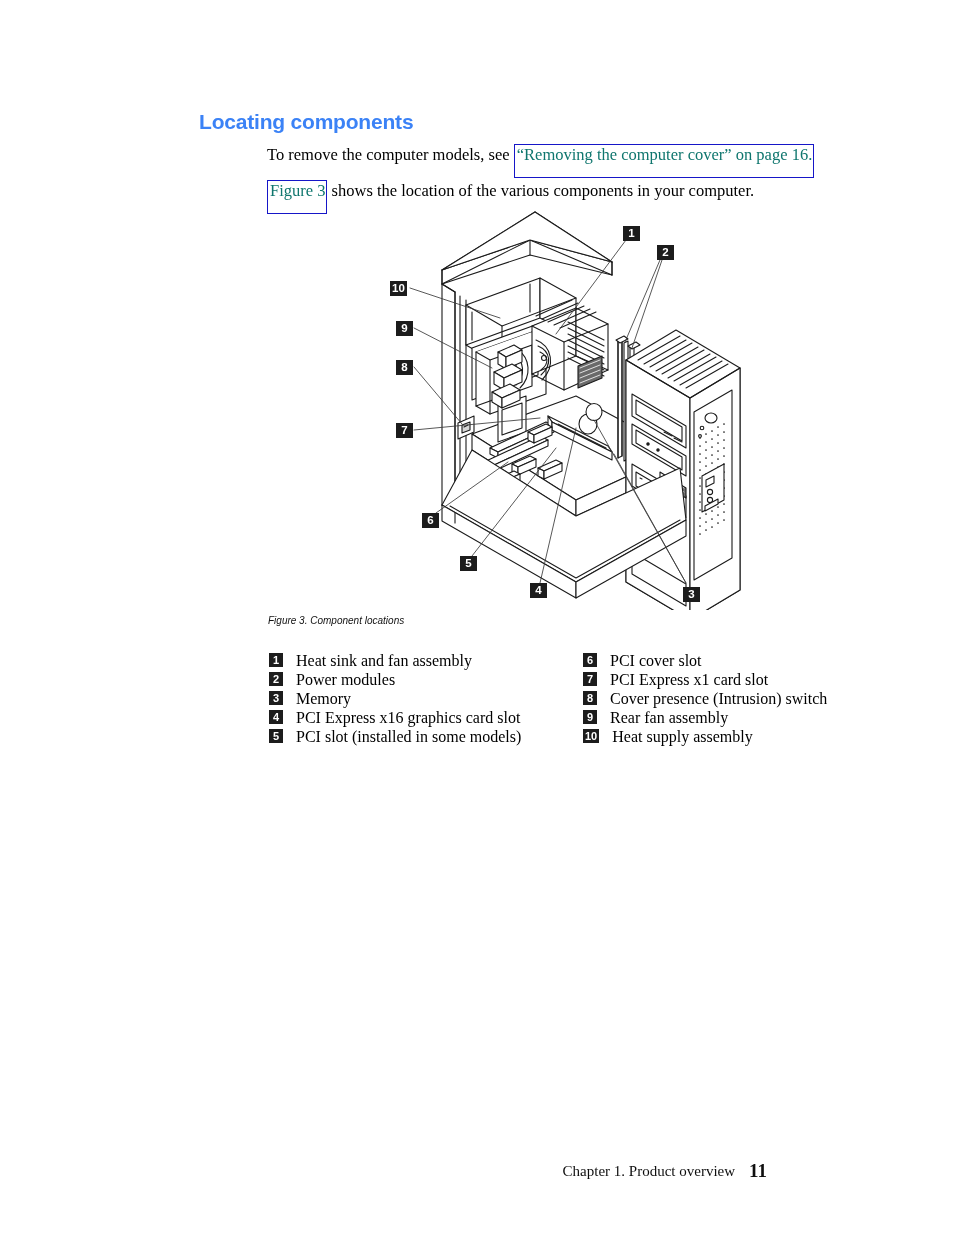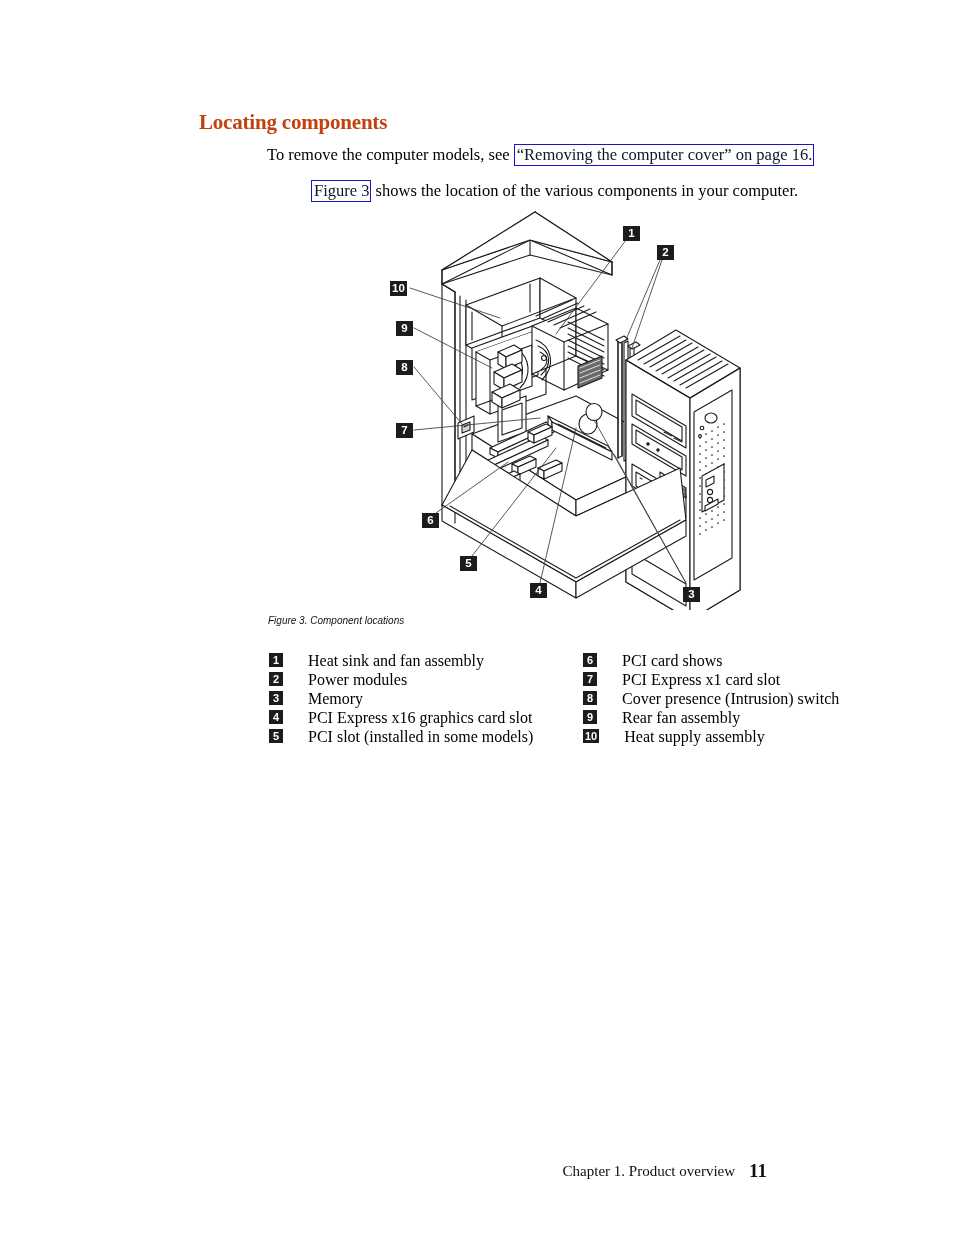--- a/index.html
+++ b/index.html
@@ -14,45 +14,45 @@
     font-family: "Liberation Serif", serif;
     color: #000000;
     overflow: hidden;
   }
 
   
   #page-heading {
     position: absolute;
     left: 199px;
     top: 96px;
-    font-family: Liberation Serif, serif;
+    font-family: Liberation Sans, sans-serif;
     font-weight: bold;
     font-size: 21px;
     letter-spacing: -0.2px;
-    color: #c2410c;
+    color: #3b82f6;
   }
 
   
   .body-par {
     position: absolute;
     font-family: "Liberation Serif", serif;
     font-size: 16.5px;
     line-height: 22px;
     color: #000000;
     white-space: nowrap;
   }
   #par-remove { left: 267px; top: 127px; }
-  #par-figure { left: 267px; top: 163px; margin-left: 44px; }
+  #par-figure { left: 267px; top: 163px; }
 
   .xref {
     border: 1px solid #1616c8;
-    padding: 0px 1px 1px 2px;
+    padding: 0px 1px 13px 2px;
     display: inline-block;
     line-height: 19px;
-    color: #0f172a;
+    color: #0f766e;
     text-decoration: none;
     vertical-align: baseline;
   }
 
   
   #figure-block {
     position: absolute;
     left: 380px;
     top: 200px;
     width: 400px;
@@ -113,21 +113,21 @@
     margin-top: 2px;
     flex: 0 0 auto;
     box-sizing: content-box;
     min-width: 10px;
   }
   .legend-text {
     font-family: "Liberation Serif", serif;
     font-size: 16px;
     line-height: 19px;
     color: #000000;
-    margin-left: 25px;
+    margin-left: 13px;
     white-space: nowrap;
   }
 
   
   #footer {
     position: absolute;
     left: 0;
     top: 1160px;
     width: 862px;
     text-align: right;
@@ -481,21 +481,21 @@
   </div>
   <div class="legend-row">
     <span class="legend-badge">5</span>
     <span class="legend-text">PCI slot (installed in some models)</span>
   </div>
 </div>
 
 <div class="legend-col" id="legend-right">
   <div class="legend-row">
     <span class="legend-badge">6</span>
-    <span class="legend-text">PCI card shows</span>
+    <span class="legend-text">PCI cover slot</span>
   </div>
   <div class="legend-row">
     <span class="legend-badge">7</span>
     <span class="legend-text">PCI Express x1 card slot</span>
   </div>
   <div class="legend-row">
     <span class="legend-badge">8</span>
     <span class="legend-text">Cover presence (Intrusion) switch</span>
   </div>
   <div class="legend-row">

